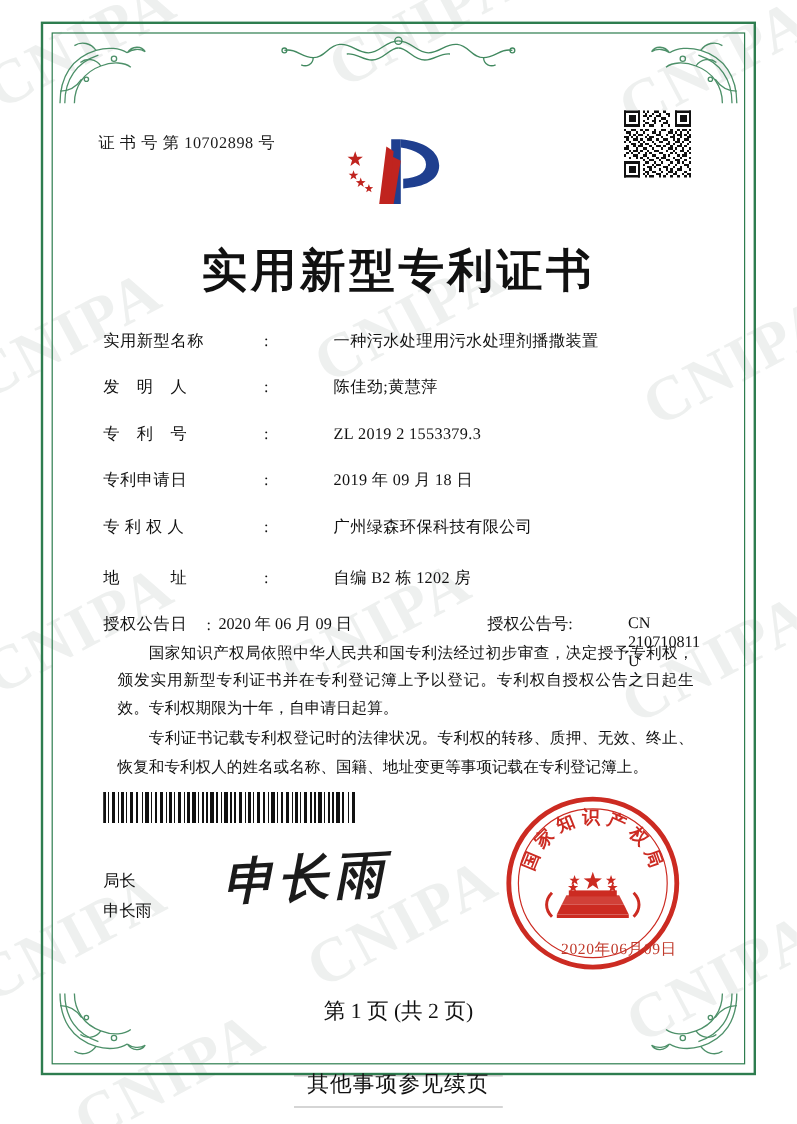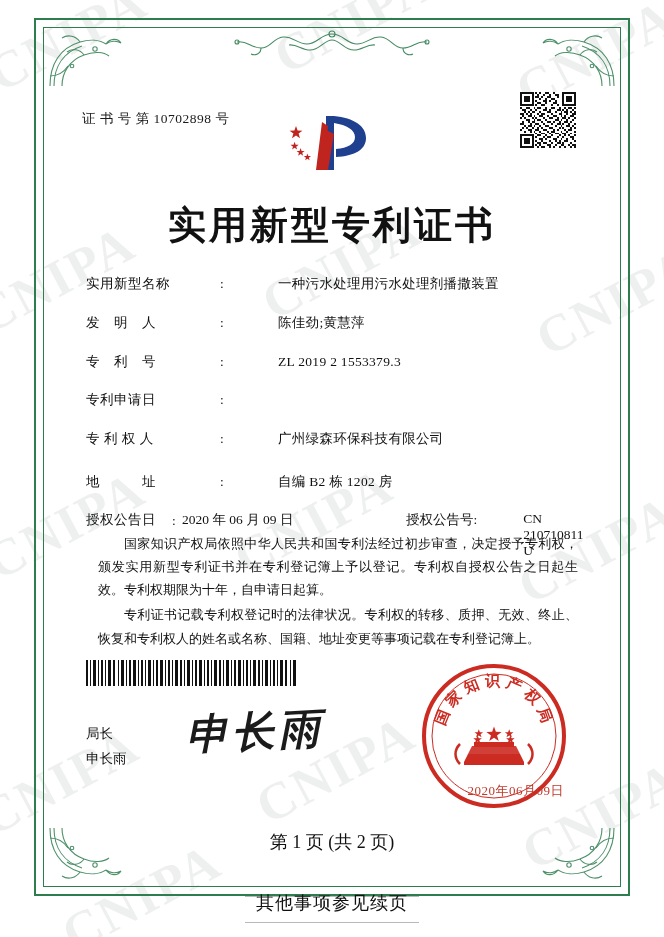--- a/index.html
+++ b/index.html
@@ -642,20 +642,21 @@
 
       <div class="frow">
         <span class="flabel sp">专　利　号</span>
         <span class="fcolon">:</span>
         <span class="fvalue">ZL 2019 2 1553379.3</span>
       </div>
 
       <div class="frow">
         <span class="flabel">专利申请日</span>
         <span class="fcolon">:</span>
+        <span class="fvalue">2019 年 09 月 18 日</span>
       </div>
 
       <div class="frow">
         <span class="flabel sp">专 利 权 人</span>
         <span class="fcolon">:</span>
         <span class="fvalue">广州绿森环保科技有限公司</span>
       </div>
 
       <div class="frow">
         <span class="flabel sp">地　　　址</span>

